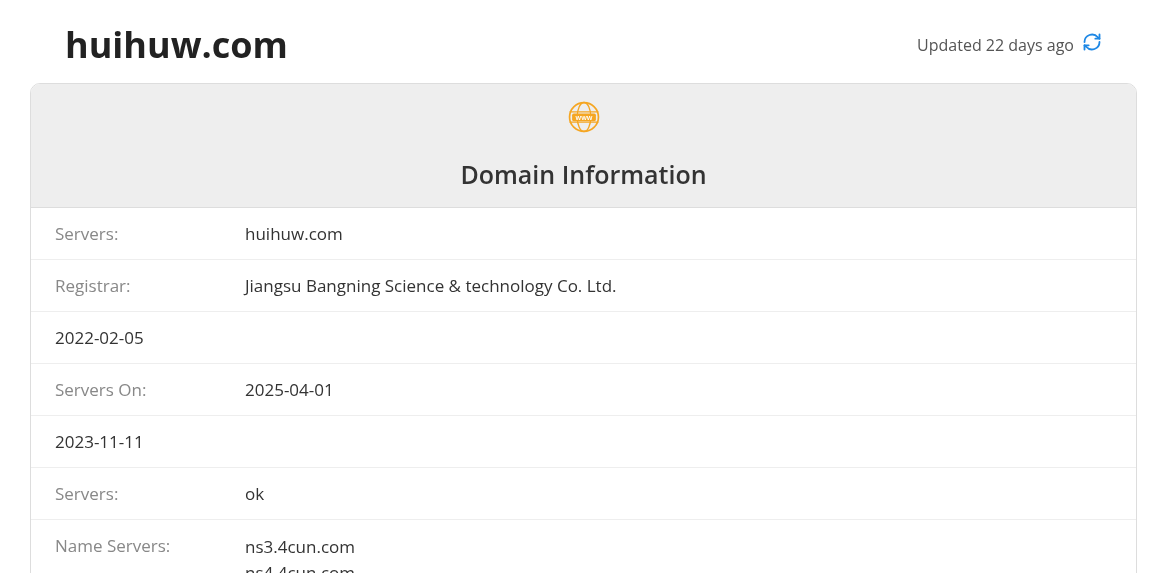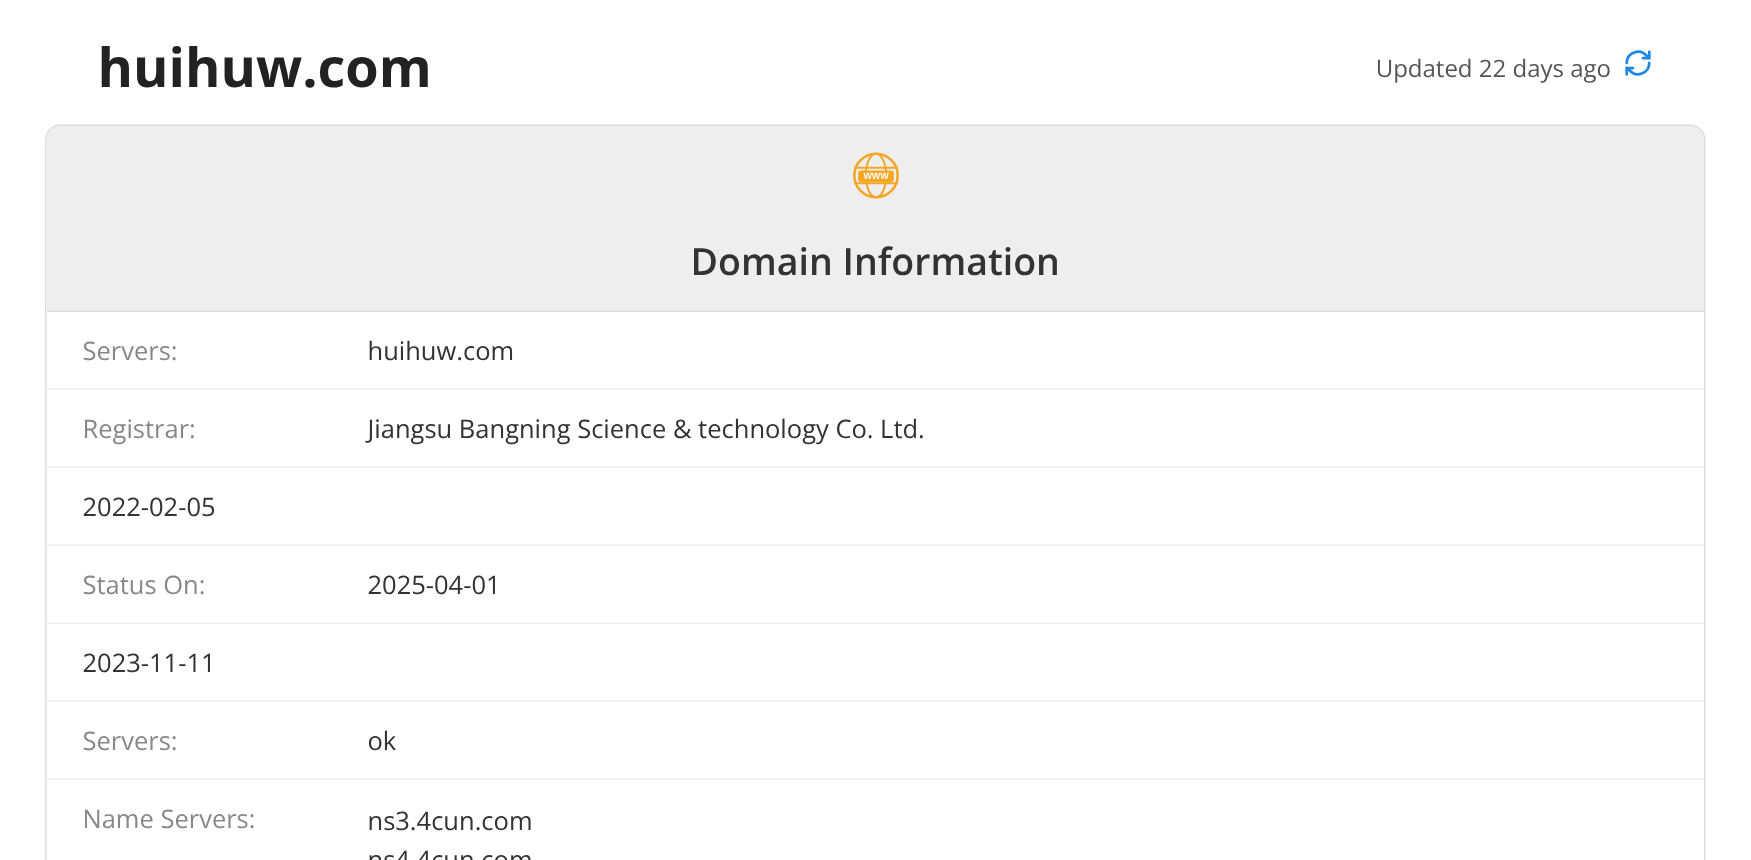--- a/index.html
+++ b/index.html
@@ -130,21 +130,21 @@
     <div class="info-row">
       <div class="info-label">Registrar:</div>
       <div class="info-value">Jiangsu Bangning Science &amp; technology Co. Ltd.</div>
     </div>
 
     <div class="info-row">
       <div class="info-value">2022-02-05</div>
     </div>
 
     <div class="info-row">
-      <div class="info-label">Status On:</div>
+      <div class="info-label">Servers On:</div>
       <div class="info-value">2025-04-01</div>
     </div>
 
     <div class="info-row">
       <div class="info-value">2023-11-11</div>
     </div>
 
     <div class="info-row">
       <div class="info-label">Servers:</div>
       <div class="info-value">ok</div>

